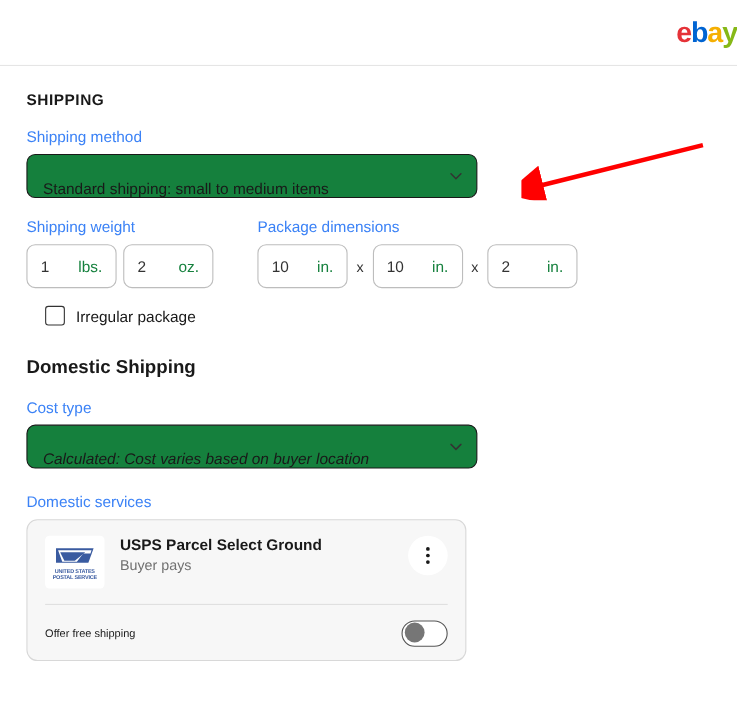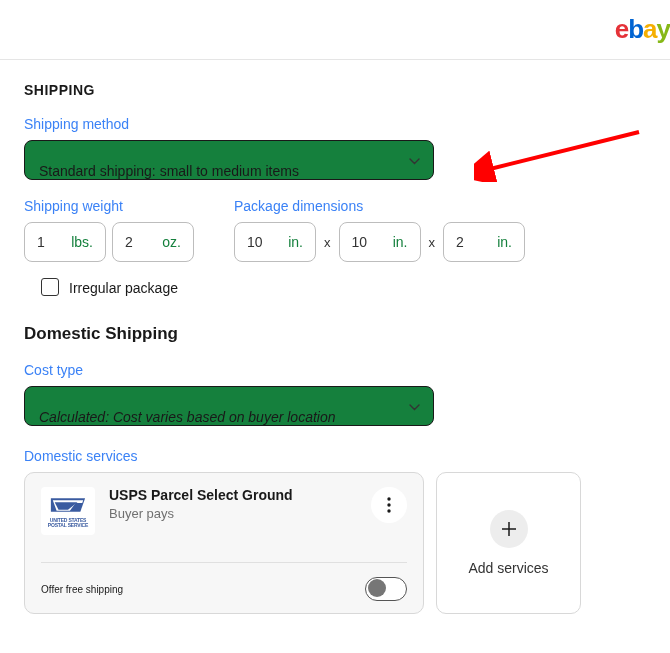--- a/index.html
+++ b/index.html
@@ -132,21 +132,21 @@
       width: 400px;
       border: 1px solid #d8d8d8;
       border-radius: 10px;
       background: #f7f7f7;
       padding: 14px 16px 12px 16px;
     }
     .service-top {
       display: flex;
       align-items: flex-start;
       gap: 14px;
-      padding-bottom: 27px;
+      padding-bottom: 14px;
       border-bottom: 1px solid #e0e0e0;
     }
     .usps-badge {
       width: 54px;
       height: 48px;
       background: #fff;
       border-radius: 4px;
       display: flex;
       flex-direction: column;
       align-items: center;
@@ -365,24 +365,15 @@
         </div>
       </div>
       <div class="service-bottom">
         <span class="offer-label">Offer free shipping</span>
         <div class="toggle">
           <div class="toggle-knob"></div>
         </div>
       </div>
     </div>
 
-    <div class="add-card">
-      <div class="plus-circle">
-        <svg width="18" height="18" viewBox="0 0 18 18">
-          <line x1="9" y1="2" x2="9" y2="16" stroke="#191919" stroke-width="1.5"></line>
-          <line x1="2" y1="9" x2="16" y2="9" stroke="#191919" stroke-width="1.5"></line>
-        </svg>
-      </div>
-      <span class="add-label">Add services</span>
-    </div>
   </div>
 
 </div>
 
 </body></html>

